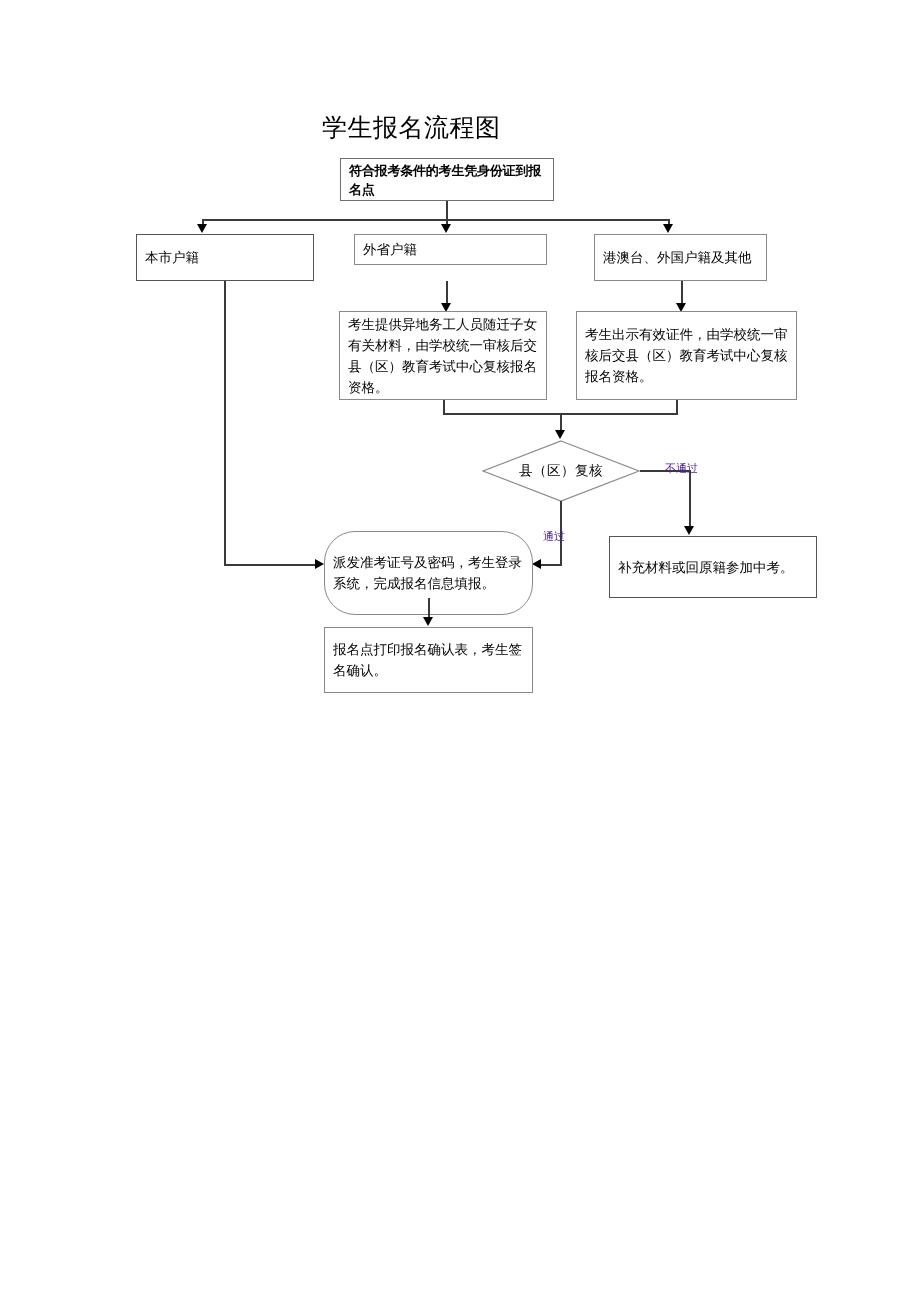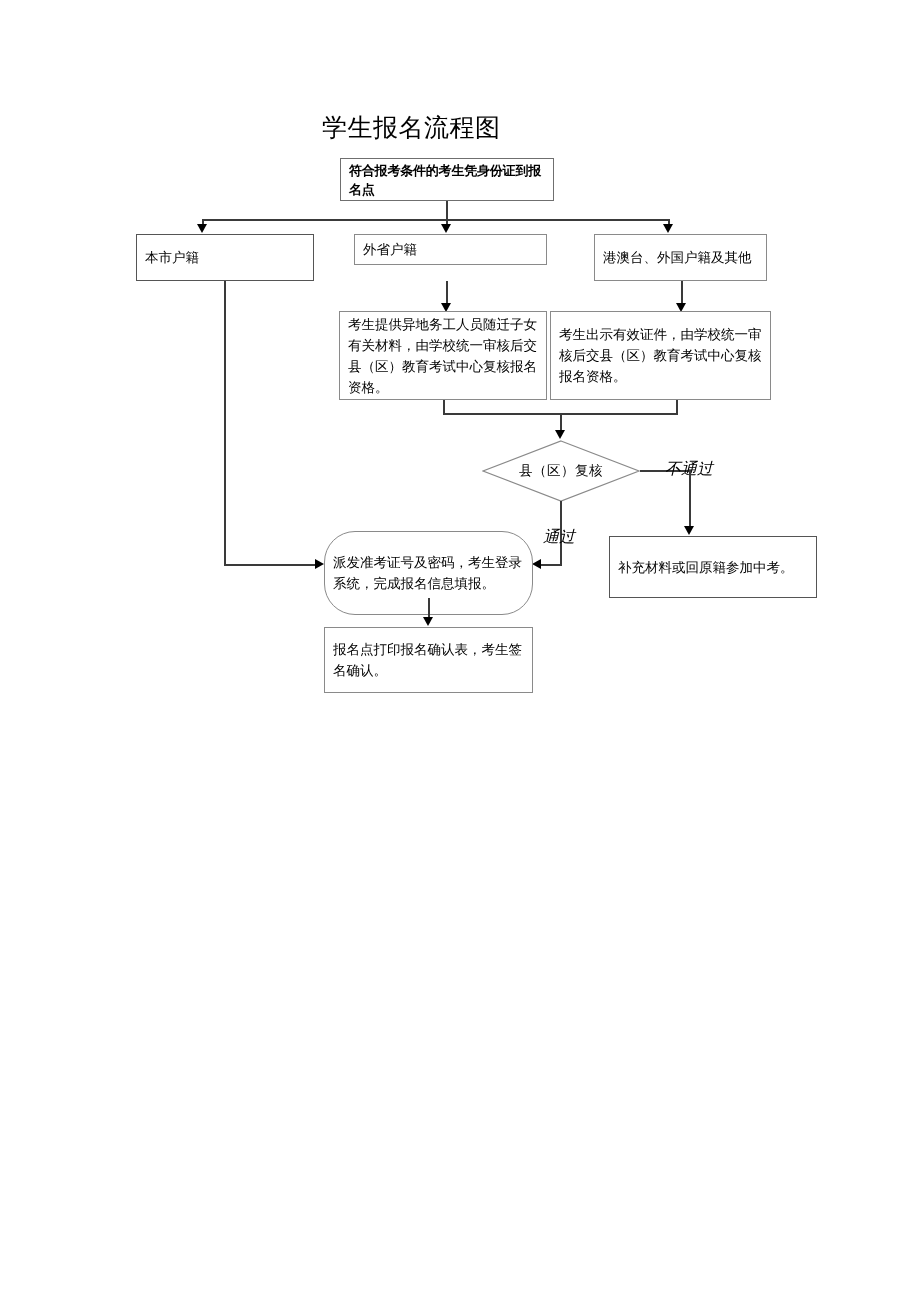--- a/index.html
+++ b/index.html
@@ -112,25 +112,24 @@
     position: absolute;
     width: 0; height: 0;
     border-top: 5.5px solid transparent;
     border-bottom: 5.5px solid transparent;
     border-left: 9px solid #000000;
   }
 
   .edge-label {
     position: absolute;
     font-family: "DejaVu Sans", "Liberation Sans", sans-serif;
-    font-size: 16px;
+    font-size: 11px;
     line-height: 14px;
-    color: #000000;
+    color: #4c1d95;
     white-space: nowrap;
-    font-style: italic;
   }
 </style>
 </head>
 <body>
 
 <div id="page">
 
   <div class="title">学生报名流程图</div>
 
   <div class="node center strong" style="left:340px; top:158px; width:214px; height:43px;">
@@ -164,21 +163,21 @@
   <div class="ln v" style="left:446px; top:281px; height:26px;"></div>
   <div class="arrow-down" style="left:441px; top:303px;"></div>
 
   <div class="ln v" style="left:681px; top:281px; height:26px;"></div>
   <div class="arrow-down" style="left:676px; top:303px;"></div>
 
   <div class="node left" style="left:339px; top:311px; width:208px; height:89px;align-items:center;">
     <div class="inner">考生提供异地务工人员随迁子女有关材料，由学校统一审核后交县（区）教育考试中心复核报名资格。</div>
   </div>
 
-  <div class="node left" style="left:550px; top:311px; width:221px; height:89px;">
+  <div class="node left" style="left:576px; top:311px; width:221px; height:89px;">
     <div class="inner">考生出示有效证件，由学校统一审核后交县（区）教育考试中心复核报名资格。</div>
   </div>
 
   <div class="ln v" style="left:443px; top:400px; height:14px;"></div>
   <div class="ln v" style="left:676px; top:400px; height:14px;"></div>
   <div class="ln h" style="left:443px; top:413px; width:235px;"></div>
   <div class="ln v" style="left:560px; top:413px; height:20px;"></div>
   <div class="arrow-down" style="left:555px; top:430px;"></div>
 
   <div class="diamond-wrap" style="left:482px; top:440px; width:158px; height:62px;">

